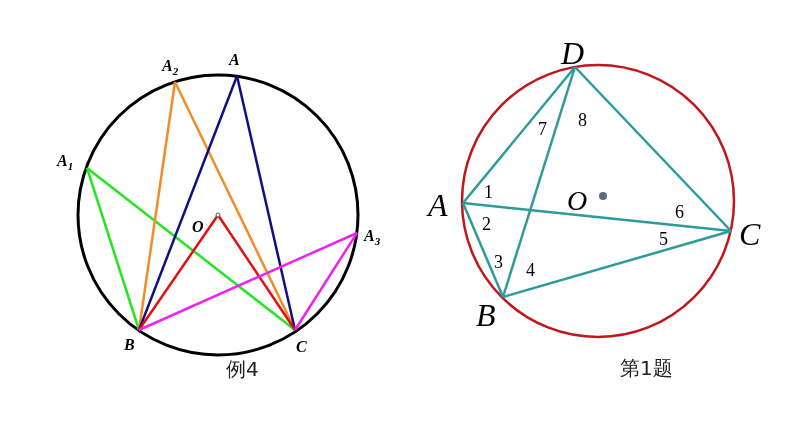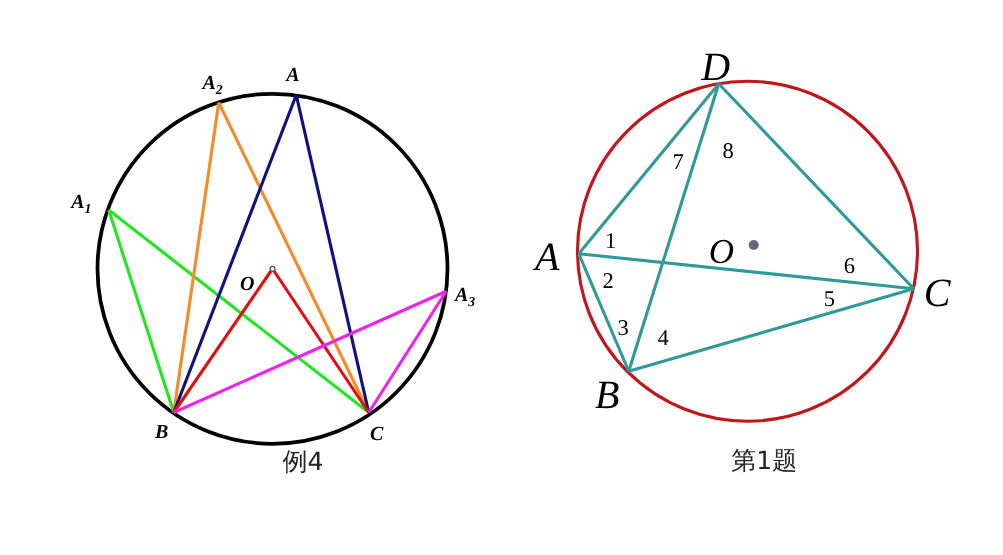--- a/index.html
+++ b/index.html
@@ -64,13 +64,13 @@
     <text class="num" x="494" y="268" font-size="18">3</text>
     <text class="num" x="526" y="276" font-size="18">4</text>
     <text class="num" x="659" y="245" font-size="18">5</text>
     <text class="num" x="675" y="218" font-size="18">6</text>
     <text class="num" x="538" y="135" font-size="18">7</text>
     <text class="num" x="578" y="126" font-size="18">8</text>
   </g>
 </svg>
 
 <div class="caption" style="left:226px; top:356px;">例4</div>
-<div class="caption" style="left:585px; top:355px;">第1题</div>
+<div class="caption" style="left:620px; top:355px;">第1题</div>
 
 </body></html>

